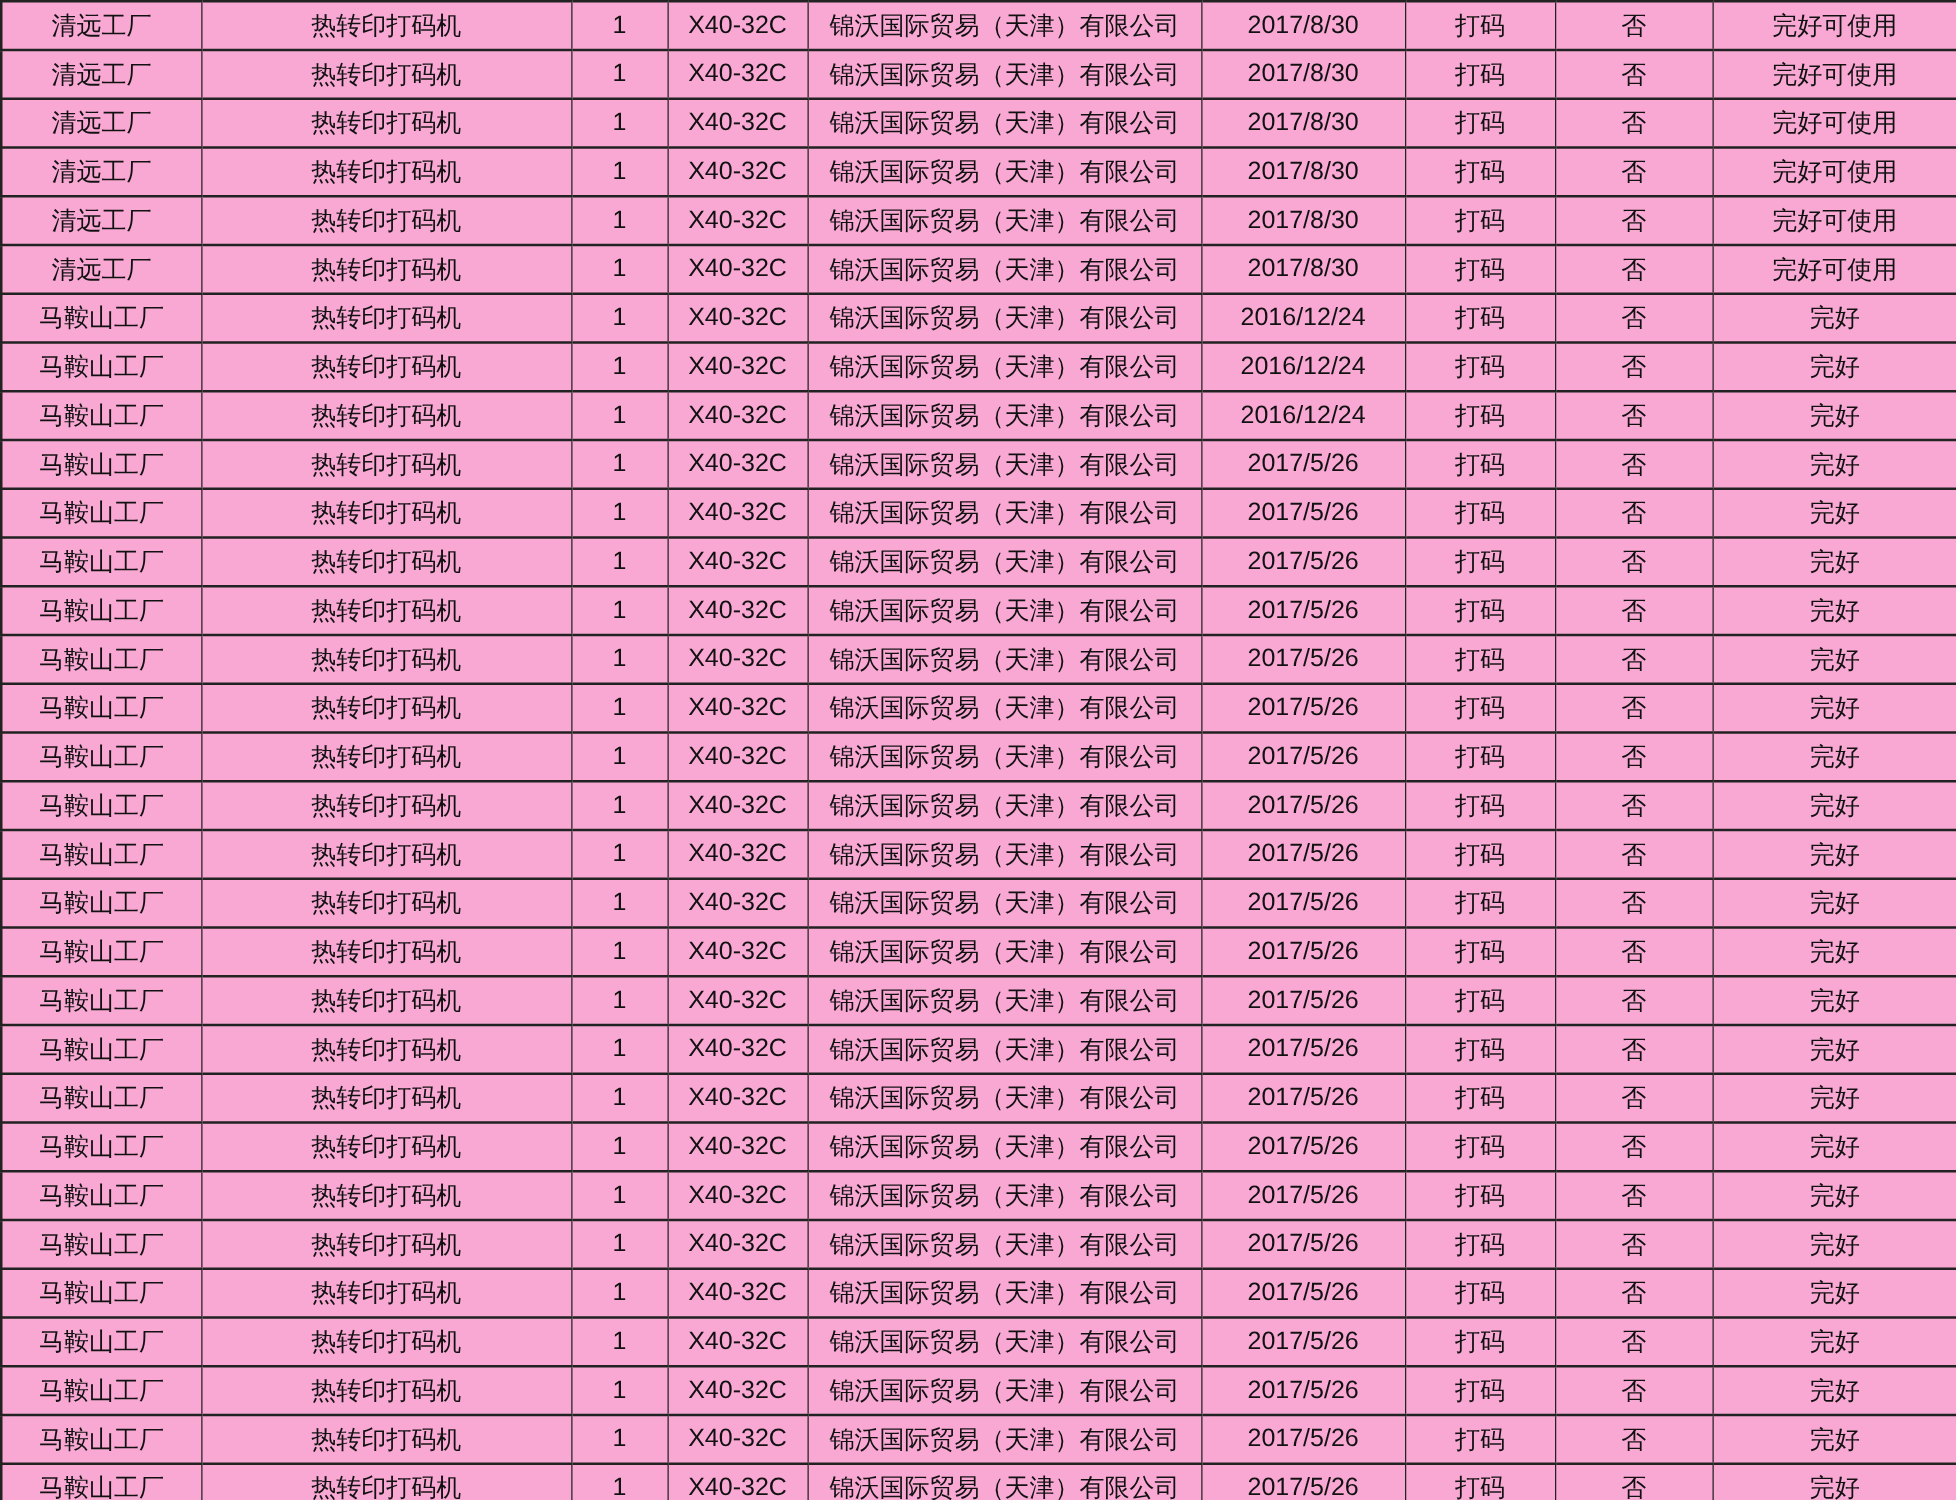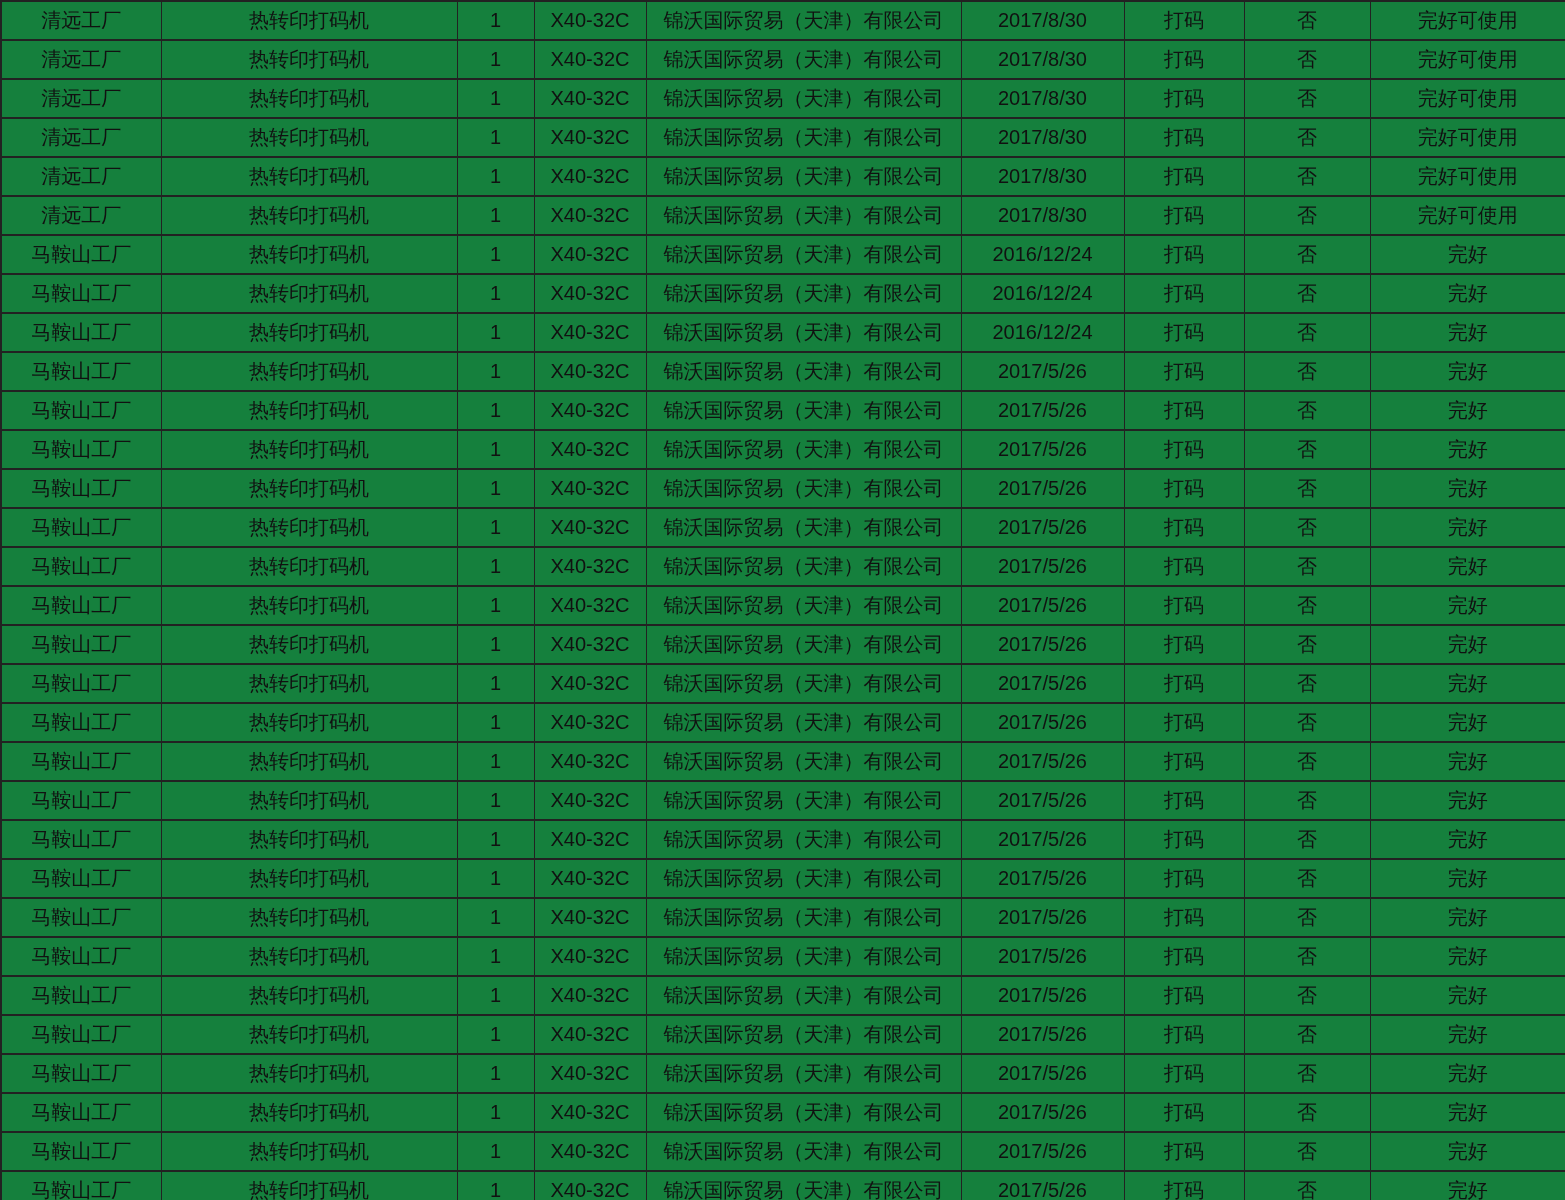--- a/index.html
+++ b/index.html
@@ -4,21 +4,21 @@
 <style>
   html, body {
     margin: 0;
     padding: 0;
     background: #ffffff;
     width: 1565px;
   }
   .sheet {
     width: 1565px;
     height: 1200px;
-    background: #15803d;
+    background: #f9a8d4;
     position: relative;
     overflow: hidden;
     font-family: "Liberation Sans", "DejaVu Sans", sans-serif;
   }
   table.equipment-table {
     border-collapse: collapse;
     table-layout: fixed;
     width: 1565px;
     height: 1196px;
   }

